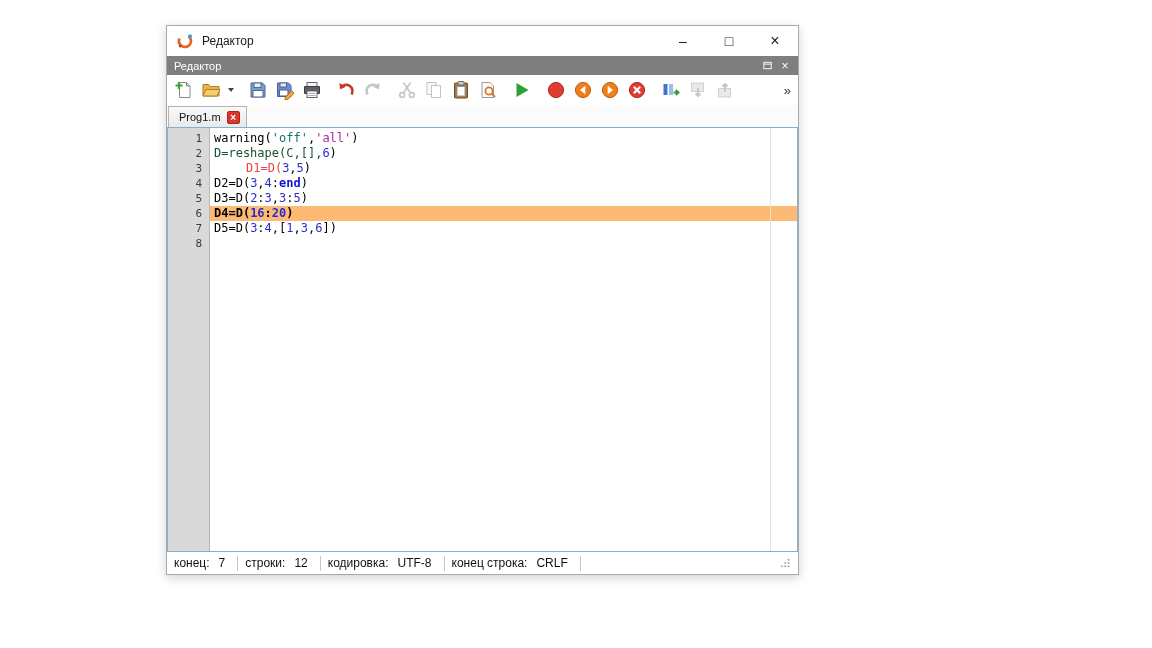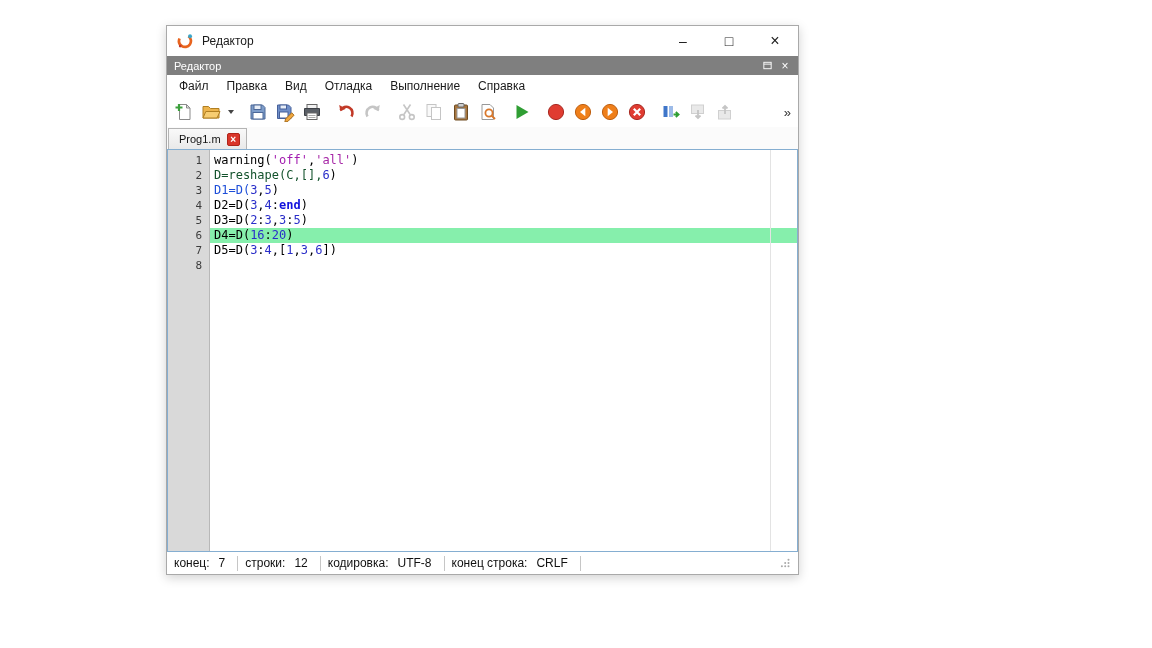--- a/index.html
+++ b/index.html
@@ -41,21 +41,21 @@
              color:#fff;font-size:10px;line-height:11px;display:flex;align-items:center;justify-content:center;
              font-weight:bold;box-sizing:border-box;}
   
   .editor{flex:1;display:flex;border:1px solid #85aed1;background:#fff;position:relative;overflow:hidden;}
   .gutter{width:42px;flex:0 0 42px;background:#d9d9d9;border-right:1px solid #b8b8b8;padding-top:3px;box-sizing:border-box;}
   .gutter-num{height:15px;line-height:15px;font-family:"DejaVu Sans Mono",monospace;font-size:11px;
               color:#3c3c3c;text-align:right;padding-right:7px;}
   .code-area{flex:1;position:relative;padding-top:3px;font-family:"DejaVu Sans Mono",monospace;font-size:12px;}
   .edge-line{position:absolute;top:0;bottom:0;left:560px;width:1px;background:#e3e3e3;}
   .code-line{height:15px;line-height:15px;padding-left:4px;white-space:pre;}
-  .code-line.current{background:#86efac;}
+  .code-line.current{background:#fdba74;font-weight:bold;}
   
   .statusbar{height:22px;flex:0 0 22px;display:flex;align-items:center;font-size:12px;color:#111;
              padding:0 7px;background:#fff;}
   .sb-label{margin-right:9px;}
   .sb-value{margin-right:12px;}
   .sb-sep{width:1px;height:15px;background:#c6c6c6;margin:0 7px 0 0;}
   .sb-grip{margin-left:auto;align-self:flex-end;padding:0 1px 3px 0;}
 </style>
 </head>
 <body>
@@ -83,28 +83,20 @@
       <span class="tb-spacer" data-name="dockbar-spacer"></span>
       <div class="dock-btn" data-name="dock-float-button">
         <svg viewBox="0 0 12 12" width="11" height="11" fill="none" stroke="#fff">
           <rect x="2" y="2.5" width="8" height="7"></rect>
             <path d="M2 4.5h8"></path>
         </svg>
       </div>
       <div class="dock-btn" data-name="dock-close-button">×</div>
     </div>
 
-    <div class="menubar" data-name="menu-bar">
-        <div class="menu-item" data-name="menu-file">Файл</div>
-        <div class="menu-item" data-name="menu-edit">Правка</div>
-        <div class="menu-item" data-name="menu-view">Вид</div>
-        <div class="menu-item" data-name="menu-debug">Отладка</div>
-        <div class="menu-item" data-name="menu-run">Выполнение</div>
-        <div class="menu-item" data-name="menu-help">Справка</div>
-      </div>
 
     <div class="toolbar" data-name="toolbar">
       <div style="display:flex;align-items:center;" data-name="toolbar-buttons">
           <div class="tb-btn" data-name="new-script-button">
             <svg viewBox="0 0 20 20">
               <path d="M5.5 2.5h7l3.5 3.5v11.5H5.5z" fill="#fff" stroke="#8a8a8a"></path>
               <path d="M12.5 2.5v3.5H16z" fill="#e3e3e3" stroke="#8a8a8a"></path>
               <path d="M1.5 5.5h7M5 2v7" stroke="#3ca03c" stroke-width="2.2" fill="none"></path>
             </svg>
           </div>
@@ -245,23 +237,23 @@
           <div class="gutter-num" data-name="line-number-2">2</div>
           <div class="gutter-num" data-name="line-number-3">3</div>
           <div class="gutter-num" data-name="line-number-4">4</div>
           <div class="gutter-num" data-name="line-number-5">5</div>
           <div class="gutter-num" data-name="line-number-6">6</div>
           <div class="gutter-num" data-name="line-number-7">7</div>
           <div class="gutter-num" data-name="line-number-8">8</div>
         </div>
       <div class="code-area" data-name="code-area">
         <div class="edge-line" data-name="long-line-marker"></div>
-      <div class="code-line" data-name="code-line-1"><span style="color: rgb(0, 0, 0);">warning(</span><span style="color: #a21caf;">'off'</span><span style="color: rgb(0, 0, 0);">,</span><span style="color: rgb(166, 38, 166);">'all'</span><span style="color: rgb(0, 0, 0);">)</span></div>
+      <div class="code-line" data-name="code-line-1"><span style="color: rgb(0, 0, 0);">warning(</span><span style="color: #0f766e;">'off'</span><span style="color: rgb(0, 0, 0);">,</span><span style="color: rgb(166, 38, 166);">'all'</span><span style="color: rgb(0, 0, 0);">)</span></div>
           <div class="code-line" data-name="code-line-3"><span style="color: #14532d;">D=reshape(C,[],</span><span style="color: rgb(42, 46, 201);">6</span><span style="color: rgb(0, 0, 0);">)</span></div>
-          <div class="code-line" data-name="code-line-4"><span style="color: #1d4ed8;">D1=D(</span><span style="color: rgb(42, 46, 201);">3</span><span style="color: rgb(0, 0, 0);">,</span><span style="color: rgb(42, 46, 201);">5</span><span style="color: rgb(0, 0, 0);">)</span></div>
+          <div class="code-line" data-name="code-line-4"><span style="color: #ef4444; margin-left: 32px;">D1=D(</span><span style="color: rgb(42, 46, 201);">3</span><span style="color: rgb(0, 0, 0);">,</span><span style="color: rgb(42, 46, 201);">5</span><span style="color: rgb(0, 0, 0);">)</span></div>
           <div class="code-line" data-name="code-line-5"><span style="color: rgb(0, 0, 0);">D2=D(</span><span style="color: rgb(42, 46, 201);">3</span><span style="color: rgb(0, 0, 0);">,</span><span style="color: rgb(42, 46, 201);">4</span><span style="color: rgb(0, 0, 0);">:</span><span style="color: rgb(17, 17, 221); font-weight: bold;">end</span><span style="color: rgb(0, 0, 0);">)</span></div>
           <div class="code-line" data-name="code-line-6"><span style="color: rgb(0, 0, 0);">D3=D(</span><span style="color: rgb(42, 46, 201);">2</span><span style="color: rgb(0, 0, 0);">:</span><span style="color: rgb(42, 46, 201);">3</span><span style="color: rgb(0, 0, 0);">,</span><span style="color: rgb(42, 46, 201);">3</span><span style="color: rgb(0, 0, 0);">:</span><span style="color: rgb(42, 46, 201);">5</span><span style="color: rgb(0, 0, 0);">)</span></div>
           <div class="code-line current" data-name="code-line-7"><span style="color: rgb(0, 0, 0);">D4=D(</span><span style="color: rgb(42, 46, 201);">16</span><span style="color: rgb(0, 0, 0);">:</span><span style="color: rgb(42, 46, 201);">20</span><span style="color: rgb(0, 0, 0);">)</span></div>
           <div class="code-line" data-name="code-line-8"><span style="color: rgb(0, 0, 0);">D5=D(</span><span style="color: rgb(42, 46, 201);">3</span><span style="color: rgb(0, 0, 0);">:</span><span style="color: rgb(42, 46, 201);">4</span><span style="color: rgb(0, 0, 0);">,[</span><span style="color: rgb(42, 46, 201);">1</span><span style="color: rgb(0, 0, 0);">,</span><span style="color: rgb(42, 46, 201);">3</span><span style="color: rgb(0, 0, 0);">,</span><span style="color: rgb(42, 46, 201);">6</span><span style="color: rgb(0, 0, 0);">])</span></div>
         </div>
     </div>
 
     <div class="statusbar" data-name="status-bar">
       <span class="sb-label" data-name="status-line-label">конец:</span>
       <span class="sb-value" data-name="status-line-value">7</span>

